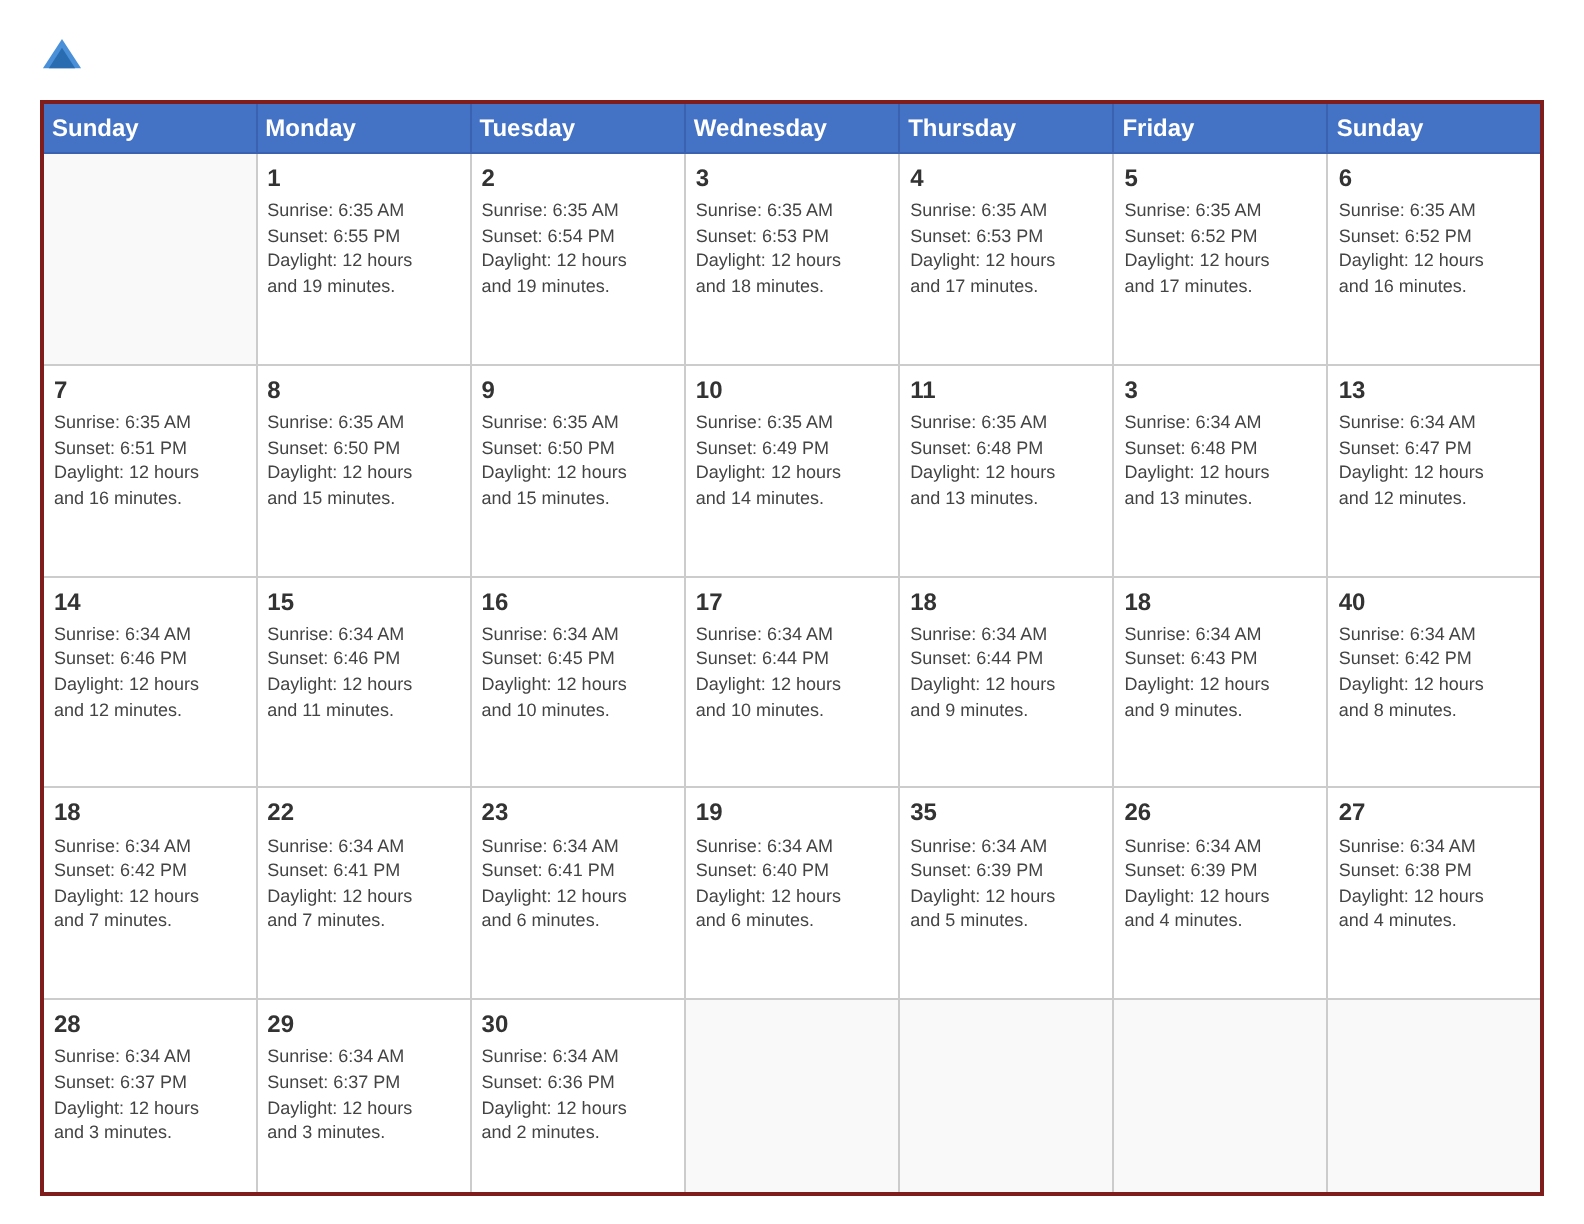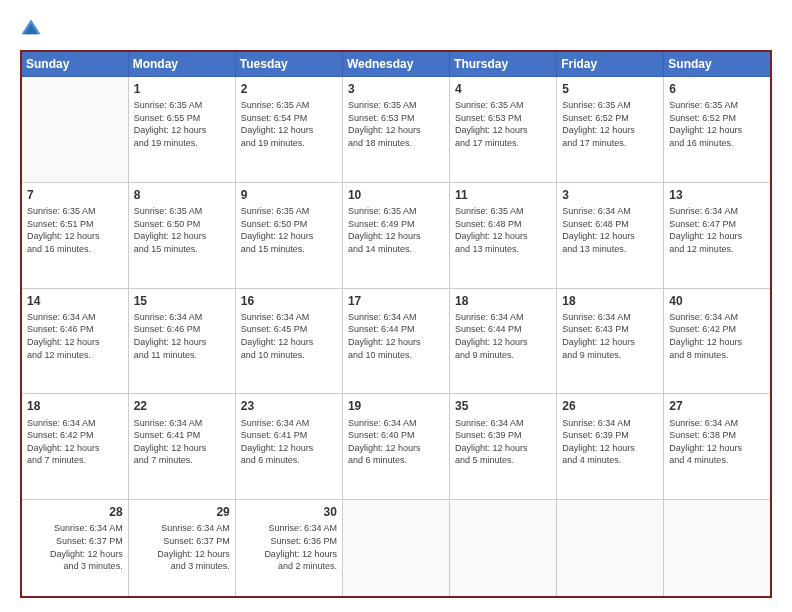--- a/index.html
+++ b/index.html
@@ -92,21 +92,20 @@
     .day-info {
       font-size: 9px;
       color: #444;
       line-height: 1.4;
     }
     .empty-cell {
       background: #f9f9f9;
     }
     .last-row td {
       height: 72px;
-      text-align: right;
     }
   </style>
 </head>
 <body>
 
 <div class="page">
   <div class="header">
     <div class="logo">
       <svg class="logo-icon" viewBox="0 0 30 30">
         <polygon points="15,2 28,22 2,22" fill="#4a90d9"></polygon>

